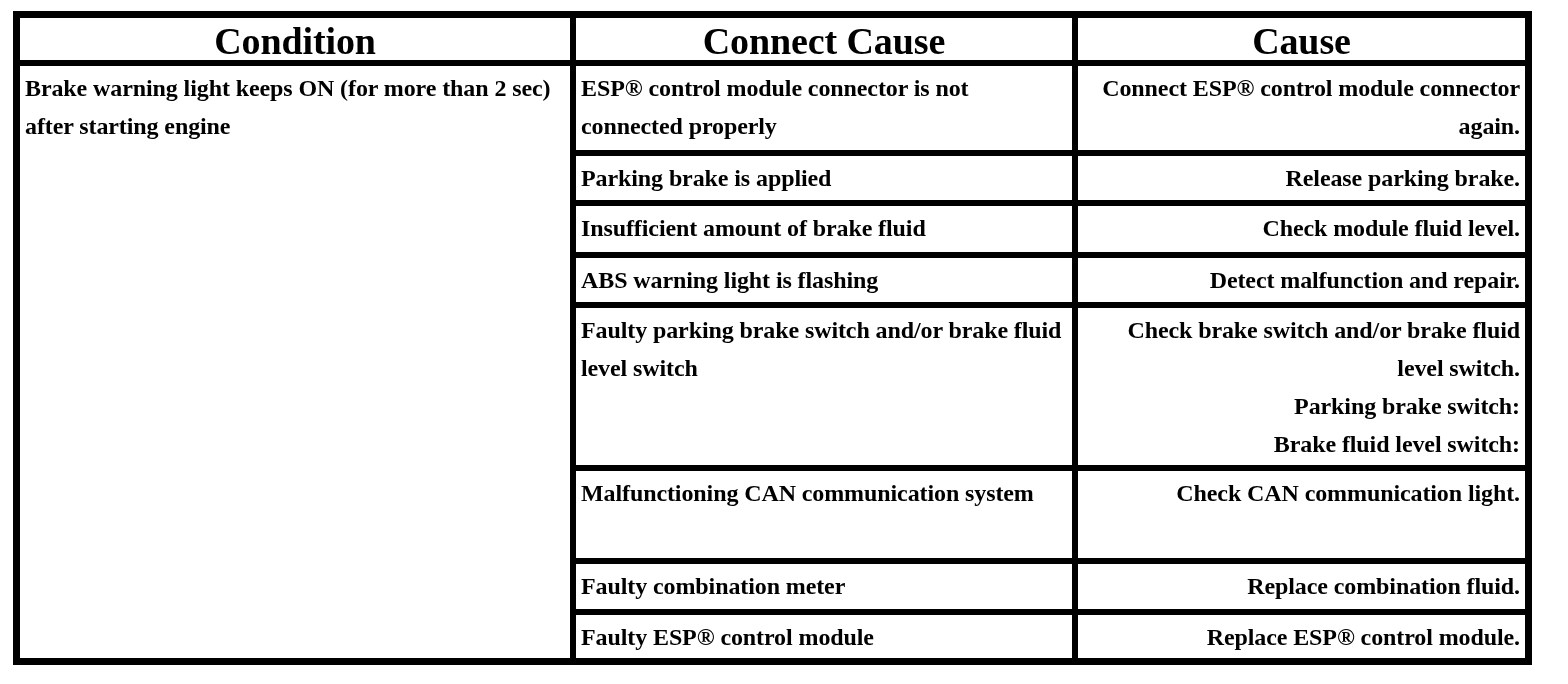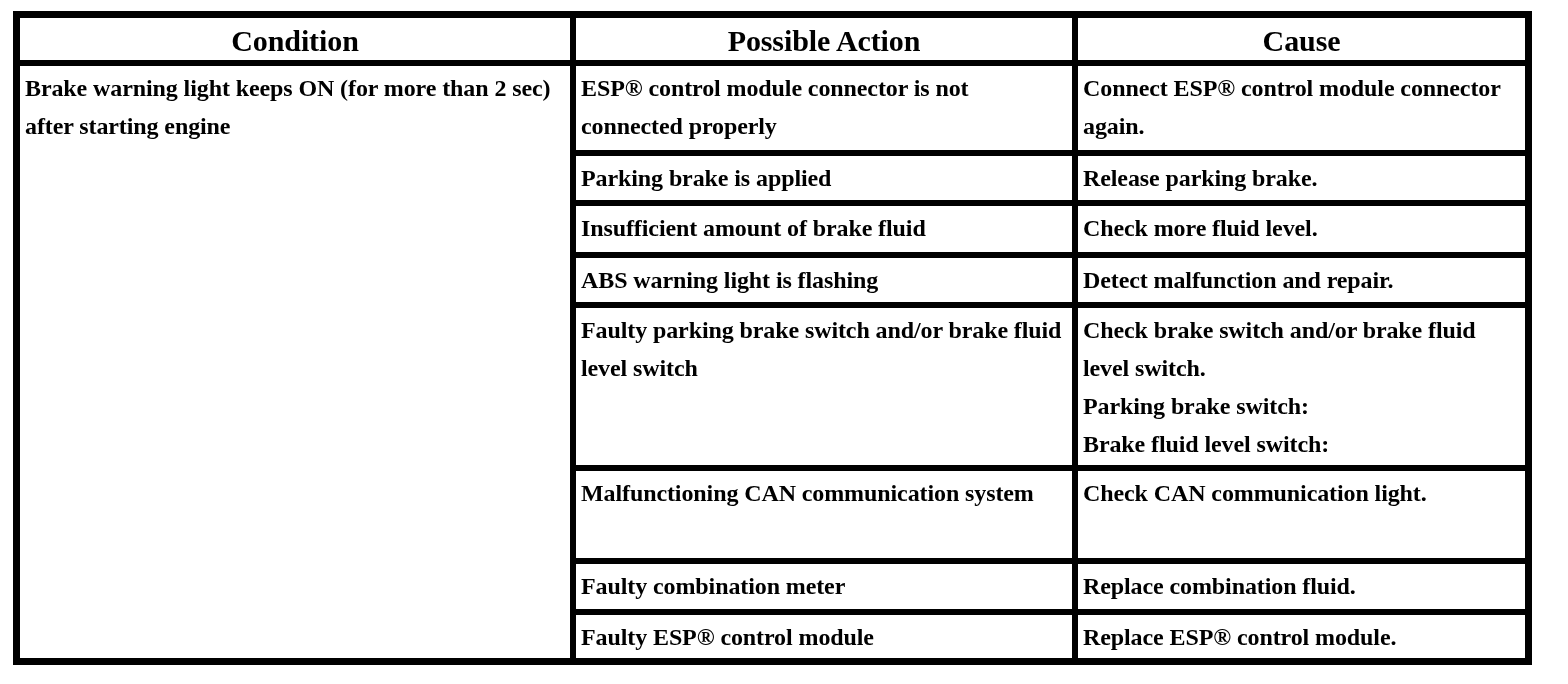--- a/index.html
+++ b/index.html
@@ -49,30 +49,30 @@
     font-size: 24px;
     line-height: 38px;
     letter-spacing: -0.1px;
     background: #ffffff;
   }
 
   
   .tbl th {
     text-align: center;
     font-weight: bold;
-    font-size: 30px;
+    font-size: 38px;
     line-height: 34px;
     height: 48px;
     padding-top: 5px;
     vertical-align: middle;
   }
 
   .col-condition { width: 556px; }
   .col-cause     { width: 502px; }
-  .col-action    { width: 453px; }
+  .col-action    { width: 453px; text-align: right; }
 
   .cell-condition { vertical-align: top; }
 
   .cell-text {
     display: block;
     white-space: pre-line;
   }
 
   
   .r1 td { height: 90px; }
@@ -86,21 +86,21 @@
 </style>
 </head>
 <body>
 
 <div class="table-frame"></div>
 
 <table class="tbl">
   <thead>
     <tr>
       <th class="col-condition">Condition</th>
-      <th class="col-cause">Possible Action</th>
+      <th class="col-cause">Connect Cause</th>
       <th class="col-action">Cause</th>
     </tr>
   </thead>
   <tbody>
     <tr class="r1">
       <td class="col-condition cell-condition" rowspan="8">
         <span class="cell-text">Brake warning light keeps ON (for more than 2 sec) after starting engine</span>
       </td>
       <td class="col-cause">
         <span class="cell-text">ESP® control module connector is not connected properly</span>
@@ -115,21 +115,21 @@
       </td>
       <td class="col-action">
         <span class="cell-text">Release parking brake.</span>
       </td>
     </tr>
     <tr class="r3">
       <td class="col-cause">
         <span class="cell-text">Insufficient amount of brake fluid</span>
       </td>
       <td class="col-action">
-        <span class="cell-text">Check more fluid level.</span>
+        <span class="cell-text">Check module fluid level.</span>
       </td>
     </tr>
     <tr class="r4">
       <td class="col-cause">
         <span class="cell-text">ABS warning light is flashing</span>
       </td>
       <td class="col-action">
         <span class="cell-text">Detect malfunction and repair.</span>
       </td>
     </tr>

